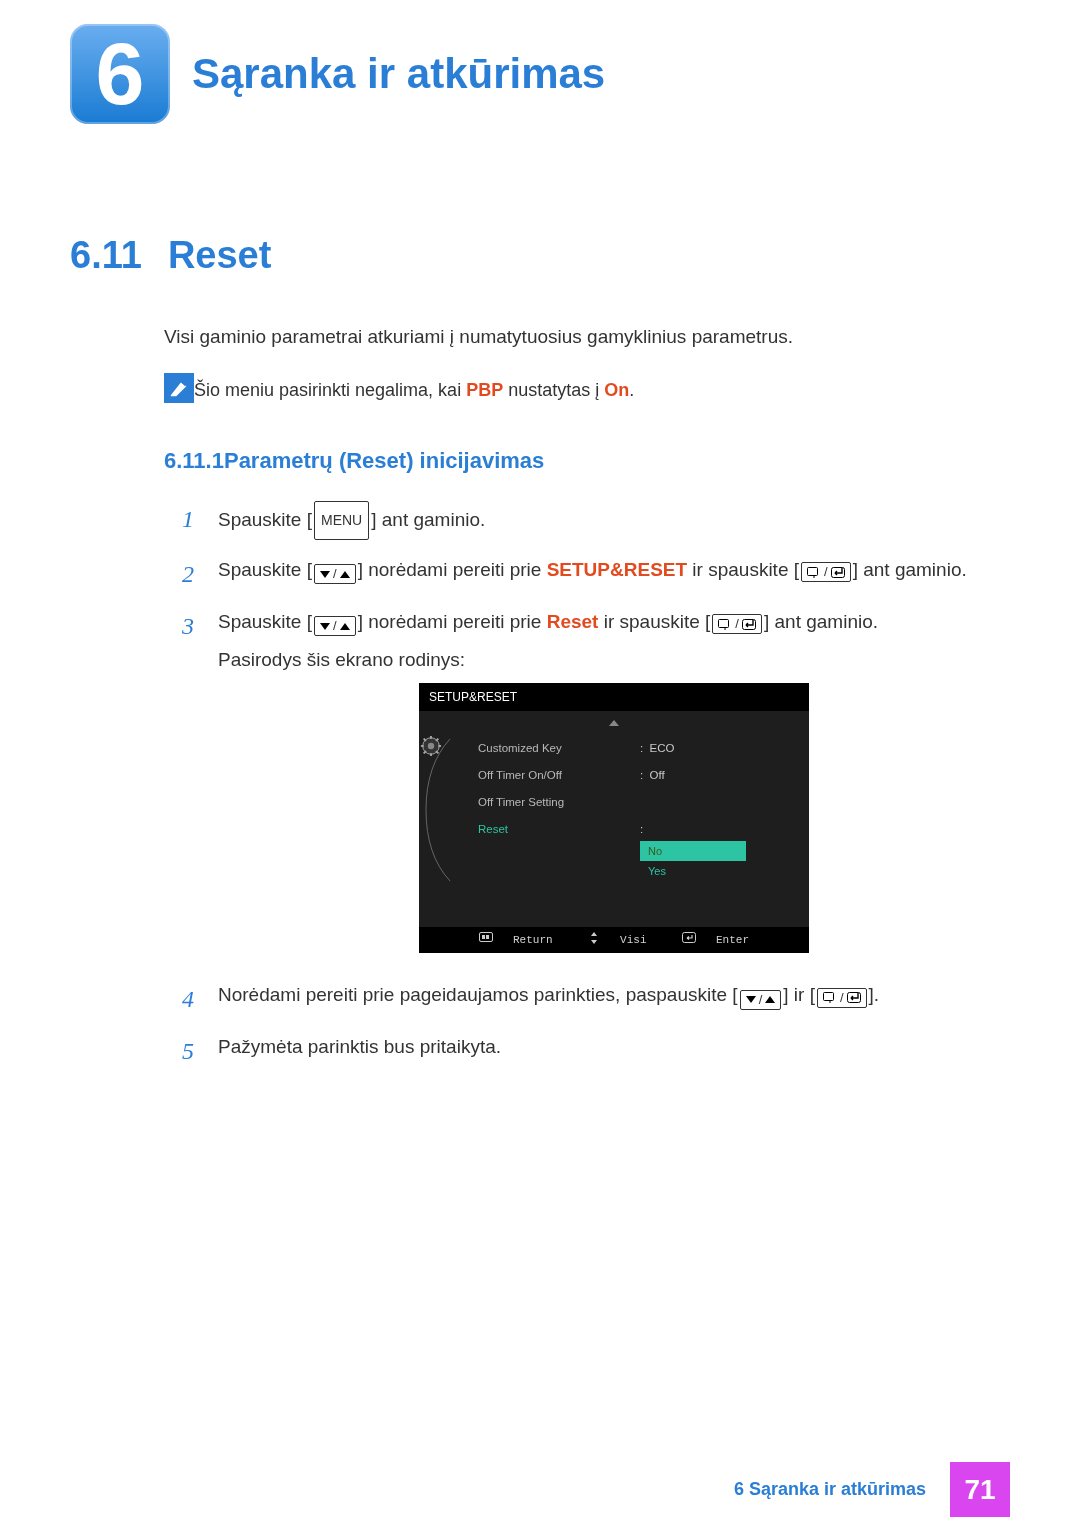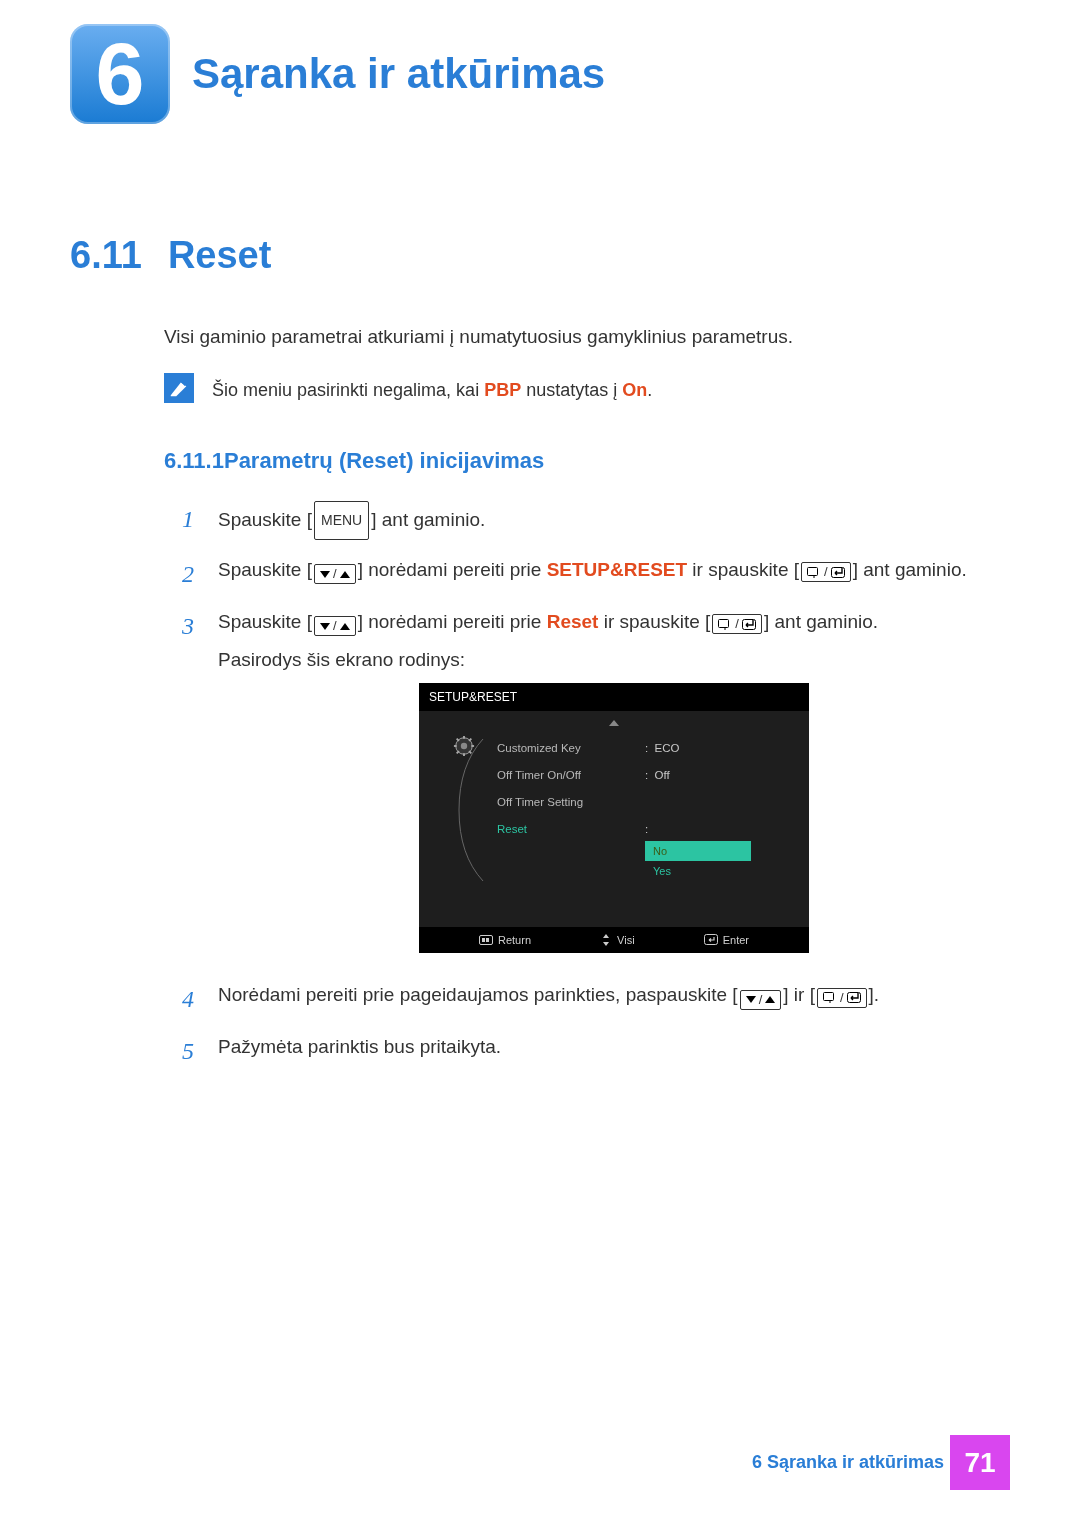--- a/index.html
+++ b/index.html
@@ -69,21 +69,20 @@
     margin-left: 94px;
     font-size: 19px;
     line-height: 1.45;
     color: #333;
   }
   .para { margin-bottom: 22px; }
 
   .note-row {
     display: flex;
     align-items: flex-start;
-    gap: 18px;
     margin-bottom: 42px;
   }
   .note-icon {
     width: 30px;
     height: 30px;
     background: #2a7ed6;
     display: flex;
     align-items: center;
     justify-content: center;
   }
@@ -184,23 +183,22 @@
   }
   .osd-arrow-row .tri-up-sm {
     width: 0; height: 0;
     border-left: 5px solid transparent;
     border-right: 5px solid transparent;
     border-bottom: 6px solid #888;
     display: inline-block;
   }
   .osd-body {
     display: flex;
-    padding: 4px 10px 40px 28px;
-    gap: 10px;
-    margin-left: 6px;
+    padding: 4px 10px 40px 1px;
+    gap: 24px;
   }
   .osd-curve {
     position: relative;
     width: 34px;
   }
   .osd-curve svg { position: absolute; top: 0; left: 0; }
   .osd-gear {
     position: absolute;
     top: 64px;
     left: -6px;
@@ -233,30 +231,30 @@
     padding: 2px 8px;
   }
   .osd-footer {
     display: flex;
     background: #000;
     padding: 5px 60px 5px 60px;
     justify-content: space-between;
     font-size: 11px;
     color: #d0d0d0;
   }
-  .osd-footer-item { display: flex; align-items: center; gap: 5px; }
+  .osd-footer-item { display: flex; gap: 20px; font-family: Liberation Mono, monospace; }
 
   
   .page-footer {
     position: absolute;
-    bottom: 37px;
+    bottom: 10px;
     right: 70px;
     display: flex;
     align-items: stretch;
-    gap: 0;
+    gap: 18px;
   }
   .footer-text {
     color: #2a7ed6;
     font-size: 18px;
     font-weight: 600;
     display: flex;
     align-items: center;
   }
   .footer-badge {
     background: #d946ef;

